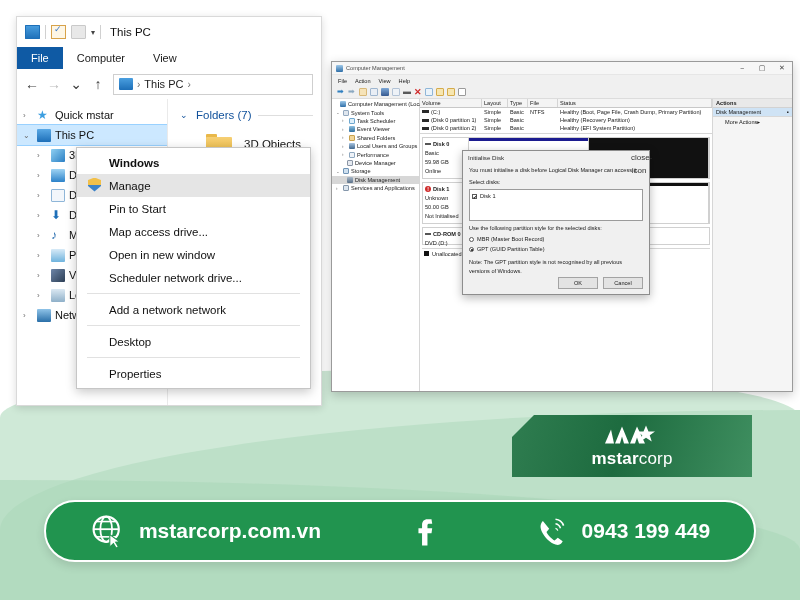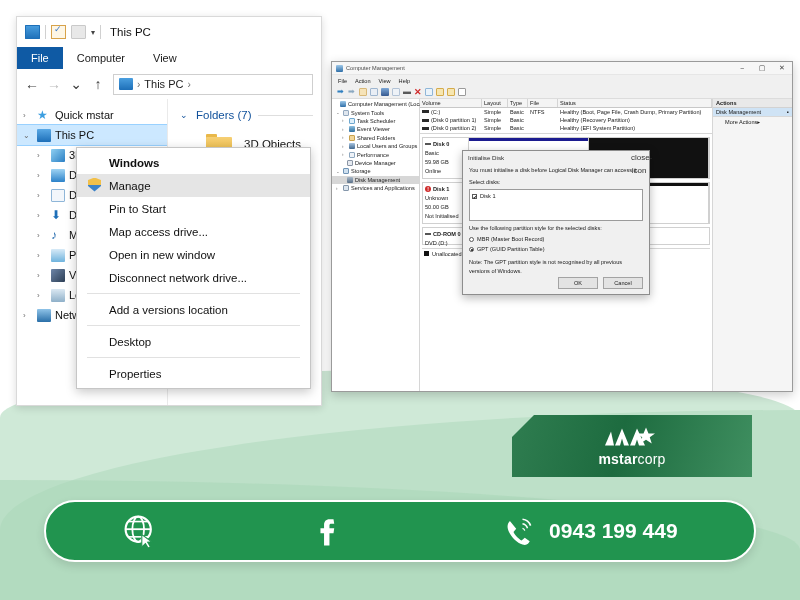--- a/index.html
+++ b/index.html
@@ -238,21 +238,21 @@
 
   
   #logoplate {
     position:absolute; left:512px; top:415px; width:240px; height:62px;
     background:linear-gradient(105deg,#2f7d50 0%,#1d6b3f 45%,#3f8f60 100%);
     clip-path:polygon(22px 0, 240px 0, 240px 62px, 0 62px, 0 22px);
     display:flex; flex-direction:column; align-items:center;
     justify-content:center; gap:2px;
   }
   .logo-mark { width:60px; height:24px; }
-  .logo-word { font-size:14px; color:#ffffff; letter-spacing:.2px; }
+  .logo-word { font-size:17px; color:#ffffff; letter-spacing:.2px; }
   .logo-word b { font-weight:bold; }
   .logo-word span { font-weight:normal; }
 
   
   #contactbar {
     position:absolute; left:44px; top:500px; width:712px; height:62px;
     background:#21944f; border:2px solid #ffffff; border-radius:31px;
     display:flex; align-items:center; justify-content:space-around;
     box-shadow:0 4px 10px rgba(0,0,0,.12);
   }
@@ -388,26 +388,26 @@
   <div class="ctx-item">
     <span class="ctx-ico"></span>
     <span>Map access drive...</span>
   </div>
   <div class="ctx-item">
     <span class="ctx-ico"></span>
     <span>Open in new window</span>
   </div>
   <div class="ctx-item">
     <span class="ctx-ico"></span>
-    <span>Disconnect network drive...</span>
+    <span>Scheduler network drive...</span>
   </div>
   <div class="ctx-sep"></div>
   <div class="ctx-item">
     <span class="ctx-ico"></span>
-    <span>Add a versions location</span>
+    <span>Add a network network</span>
   </div>
   <div class="ctx-sep"></div>
   <div class="ctx-item">
     <span class="ctx-ico"></span>
     <span>Desktop</span>
   </div>
   <div class="ctx-sep"></div>
   <div class="ctx-item">
     <span class="ctx-ico"></span>
     <span>Properties</span>
@@ -663,20 +663,21 @@
 
   <div class="cbi">
     <svg class="cb-ico" viewBox="0 0 40 40">
       <circle cx="18" cy="18" r="14" fill="none" stroke="#fff" stroke-width="2.4"></circle>
       <ellipse cx="18" cy="18" rx="6.5" ry="14" fill="none" stroke="#fff" stroke-width="2"></ellipse>
       <line x1="4" y1="18" x2="32" y2="18" stroke="#fff" stroke-width="2"></line>
       <line x1="6.5" y1="9.5" x2="29.5" y2="9.5" stroke="#fff" stroke-width="1.8"></line>
       <line x1="6.5" y1="26.5" x2="29.5" y2="26.5" stroke="#fff" stroke-width="1.8"></line>
       <path d="M22 24 L22 38 L26 34 L29 39 L31.5 37.5 L28.5 32.5 L33 32 Z" fill="#fff" stroke="#21944f" stroke-width="1.2"></path>
     </svg>
+    <span>mstarcorp.com.vn</span>
   </div>
 
   <div class="cbi">
     <svg class="cb-ico" viewBox="0 0 40 40">
       <path d="M25 7 L20.5 7 C16.5 7 14.5 9.5 14.5 13.5 L14.5 17 L10.5 17 L10.5 22.5 L14.5 22.5 L14.5 36 L20.5 36 L20.5 22.5 L25 22.5 L25.8 17 L20.5 17 L20.5 14 C20.5 12.6 21 12 22.6 12 L25.8 12 Z" fill="#ffffff"></path>
     </svg>
   </div>
 
   <div class="cbi">
     <svg class="cb-ico" viewBox="0 0 40 40">

